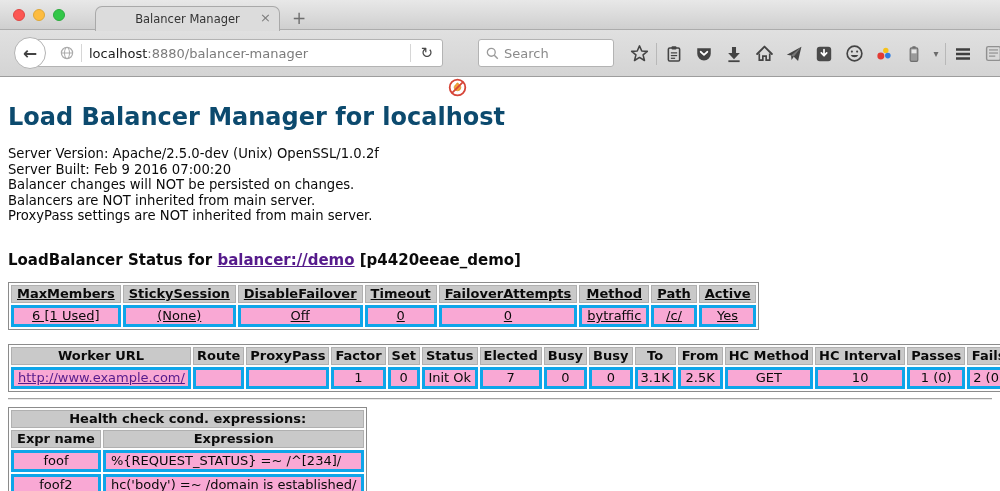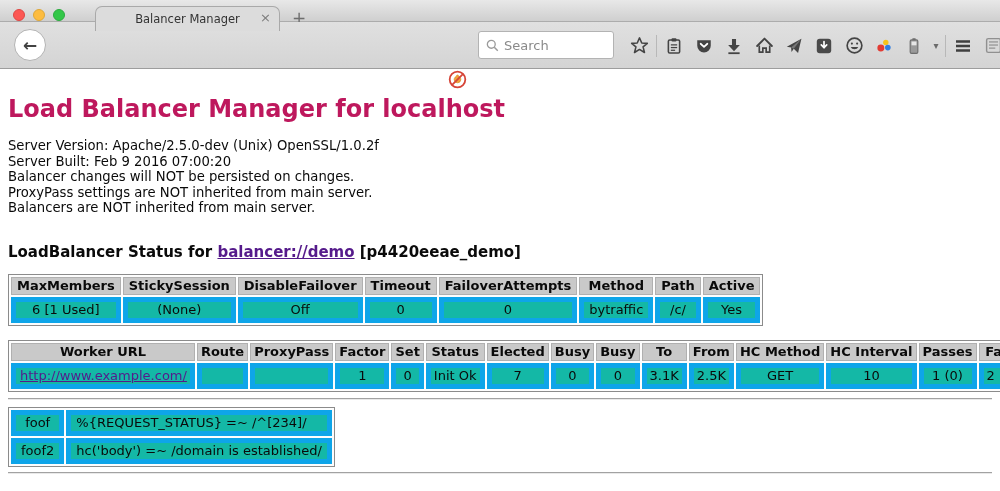--- a/index.html
+++ b/index.html
@@ -6,21 +6,21 @@
   html, body { width: 1000px; height: 491px; }
   body {
     font-family: "DejaVu Sans", sans-serif;
     background: #ffffff;
     overflow: hidden;
   }
   .window { width: 1000px; height: 491px; position: relative; overflow: hidden; }
 
   
   .titlebar {
-    height: 22px;
+    height: 30px;
     background: linear-gradient(#e8e8e8, #cfcfcf);
     border-bottom: 1px solid #acacac;
     position: relative;
   }
   .traffic { position: absolute; top: 9px; left: 13px; display: flex; gap: 8px; }
   .traffic span { width: 12px; height: 12px; border-radius: 50%; display: inline-block; }
   .t-red    { background: #fc5753; border: 1px solid #df4744; }
   .t-yellow { background: #fdbc40; border: 1px solid #dea738; }
   .t-green  { background: #33c748; border: 1px solid #2cab3f; }
 
@@ -77,32 +77,32 @@
   .toolbar-icons {
     position: absolute; left: 624px; top: 0; height: 47px;
     display: flex; align-items: center;
   }
   .ticon { width: 30px; height: 47px; display: flex; align-items: center; justify-content: center; }
   .tsep { width: 1px; height: 22px; background: #b8b8b8; margin: 0 2px; }
   .caret { font-size: 10px; color: #6b6b6b; width: 14px; text-align: center; }
 
   
   .content { padding: 0 8px; background: #fff; height: 413px; }
-  h1.page-title { font-size: 24px; font-weight: bold; color: #be185d; padding-top: 26px; margin-bottom: 15px; letter-spacing: 0; }
+  h1.page-title { font-size: 24px; font-weight: bold; color: #0c4a6e; padding-top: 26px; margin-bottom: 15px; letter-spacing: 0; }
   .info-lines div { font-size: 13.2px; color: #0a0a0a; line-height: 15.6px; }
   h3.balancer-heading { font-size: 15px; font-weight: bold; color: #0a0a0a; margin-top: 27px; }
   h3.balancer-heading a { color: #551a8b; text-decoration: underline; }
 
   table { border-collapse: separate; border-spacing: 2px; border: 1px solid #8b8b8b; background: #fdfdfd; font-size: 13px; }
   th { background: #c9c9c9; border: 1px solid #b0b0b0; font-weight: bold; color: #0a0a0a; white-space: nowrap; text-align: center; line-height: 16px; }
-  td { background: #14b8a6; border: 5px solid #0ea5e9; color: #0a0a0a; white-space: nowrap; text-align: center; line-height: 16px; }
+  td { background: #f9a8d4; border: 3px solid #0ea5e9; color: #0a0a0a; white-space: nowrap; text-align: center; line-height: 16px; }
   td a { color: #551a8b; text-decoration: underline; }
 
   .balancer-table { margin-top: 13px; }
-  .balancer-table th, .balancer-table td { padding: 0 5px; }
+  .balancer-table th, .balancer-table td { padding: 0 5px; text-decoration: underline; }
 
   .worker-table { margin-top: 14px; }
   .worker-table th, .worker-table td { padding: 0 3px; }
   .worker-table .url-col { min-width: 180px; }
   .worker-table td.url-cell { text-align: left; padding-left: 4px; }
 
   .health-table { margin-top: 7px; }
   .health-table th, .health-table td { padding: 0 5px; }
   .health-table td.expr { text-align: left; }
   .health-table .name-col { min-width: 78px; }
@@ -123,20 +123,34 @@
     </div>
     <div class="tab">
       <span class="tab-title">Balancer Manager</span>
       <span class="tab-close">×</span>
     </div>
     <span class="newtab">+</span>
   </div>
 
   <div class="navbar">
     <div class="backbtn">←</div>
+    <div class="urlbar">
+      <span class="ticon" style="width:20px">
+        <svg width="16" height="16" viewBox="0 0 16 16">
+            <circle cx="8" cy="8" r="5.6" fill="none" stroke="#ababab" stroke-width="1.2"></circle>
+            <ellipse cx="8" cy="8" rx="2.5" ry="5.6" fill="none" stroke="#ababab" stroke-width="1"></ellipse>
+            <line x1="2.4" y1="8" x2="13.6" y2="8" stroke="#ababab" stroke-width="1"></line>
+          </svg>
+      </span>
+      <span class="url-divider"></span>
+      <span class="url-domain">localhost</span>
+        <span class="url-rest">:8880/balancer-manager</span>
+      <span class="url-spacer"></span>
+      <span class="reload">↻</span>
+    </div>
     <div class="blocked">
       <svg width="19" height="19" viewBox="0 0 18 18">
           <circle cx="9" cy="9" r="7.4" fill="none" stroke="#d64538" stroke-width="1.7"></circle>
           <path d="M9 4.6 c1.4 1.4 3.4 2.6 3.2 4.8 a3.3 3.6 0 0 1 -6.4 0 C5.6 7.2 7.8 6 9 4.6 Z" fill="#f2a13b" stroke="#d88a20" stroke-width="0.6"></path>
           <line x1="3.9" y1="14.1" x2="14.1" y2="3.9" stroke="#d64538" stroke-width="1.7"></line>
         </svg>
     </div>
     <div class="searchbar">
       <span style="display:flex;margin-right:4px">
         <svg width="15" height="15" viewBox="0 0 16 16">
@@ -233,22 +247,22 @@
     </div>
   </div>
 
   <div class="content">
     <h1 class="page-title">Load Balancer Manager for localhost</h1>
 
     <div class="info-lines">
       <div>Server Version: Apache/2.5.0-dev (Unix) OpenSSL/1.0.2f</div>
       <div>Server Built: Feb 9 2016 07:00:20</div>
       <div>Balancer changes will NOT be persisted on changes.</div>
+      <div>Balancers are NOT inherited from main server.</div>
       <div>ProxyPass settings are NOT inherited from main server.</div>
-      <div>Balancers are NOT inherited from main server.</div>
     </div>
 
     <h3 class="balancer-heading"><span>LoadBalancer Status for </span><a href="#">balancer://demo</a><span> [p4420eeae_demo]</span></h3>
 
     <table class="balancer-table">
       <tbody>
           <tr>
         <th>MaxMembers</th>
         <th>StickySession</th>
         <th>DisableFailover</th>
@@ -309,20 +323,27 @@
         <td>2 (0)</td>
 
       </tr>
     </tbody>
       </table>
 
     <hr class="rule rule-top">
 
     <table class="health-table">
       <tbody>
+          <tr>
+        <th colspan="2">Health check cond. expressions:</th>
+      </tr>
+      <tr>
+        <th class="name-col">Expr name</th>
+        <th>Expression</th>
+      </tr>
       <tr>
         <td>foof</td>
         <td class="expr">%{REQUEST_STATUS} =~ /^[234]/</td>
       </tr>
       <tr>
         <td>foof2</td>
         <td class="expr">hc('body') =~ /domain is established/</td>
       </tr>
     </tbody>
       </table>

